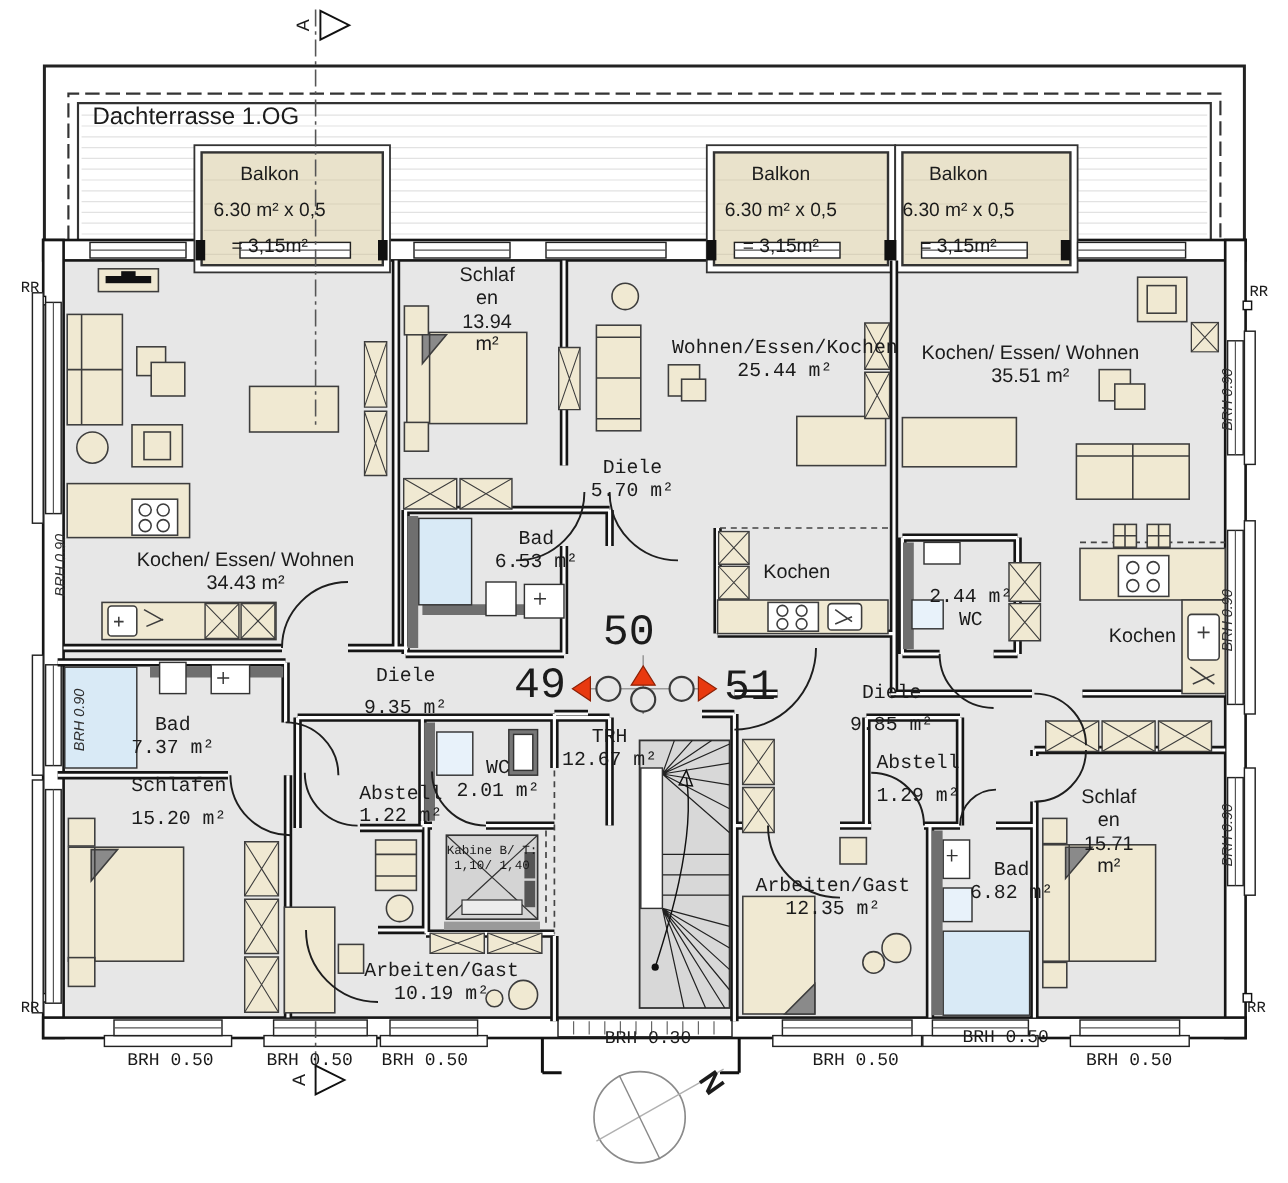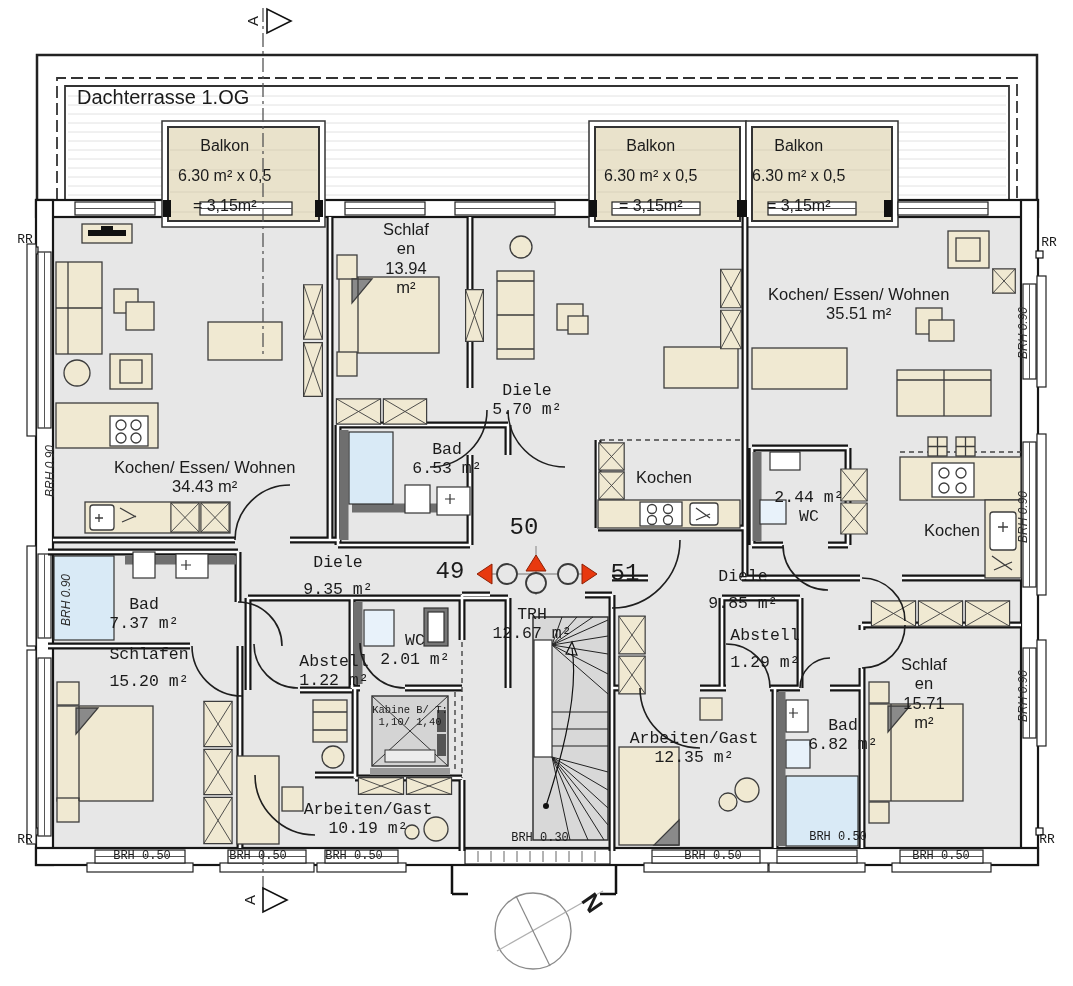--- a/index.html
+++ b/index.html
@@ -4,24 +4,24 @@
 <style>
   html,body{margin:0;padding:0;background:#fff;}
   .plan{position:relative;width:1073px;height:986px;background:#fff;overflow:hidden;
         font-family:"Liberation Sans",sans-serif;color:#1b1b1b;}
   .plan svg{position:absolute;left:0;top:0;}
   .lbl{position:absolute;font-size:16.5px;line-height:1.18;white-space:pre-line;z-index:5;}
   .c{transform:translate(-50%,-50%);text-align:center;font-family:Liberation Mono, monospace;}
   .l{text-align:center;}
   .gap{line-height:1.62;}
   .rot{transform:translate(-50%,-50%) rotate(-90deg);font-size:12px;font-style:italic;color:#2e2e2e;white-space:nowrap;}
-  .small{font-size:12px;}
+  .small{font-size:15px;margin-top:28px;}
   .rr{font-size:13px;}
   .tiny{font-size:10.5px;line-height:1.15;}
-  .num{font-size:24px;}
+  .num{font-size:36px;}
   .title{font-size:20px;}
   .balk{font-size:16px;line-height:30px;}
   .secA{transform:translate(-50%,-50%) rotate(-90deg);font-size:15px;}
   .north{transform:translate(-50%,-50%) rotate(55deg);font-size:24px;font-weight:700;}
 </style>
 </head>
 <body>
 
 <div class="plan">
 
@@ -434,41 +434,43 @@
 <div class="lbl balk l" style="left:752px;top:131px;">Balkon
 6.30 m² x 0,5
 = 3,15m²</div>
 
 <div class="lbl l" style="left:114px;top:458px;">Kochen/ Essen/ Wohnen
 34.43 m²</div>
 <div class="lbl l" style="left:383px;top:220px;">Schlaf
 en
 13.94
 m²</div>
+<div class="lbl c" style="left:654px;top:300px;">Wohnen/Essen/Kochen
+25.44 m²</div>
 <div class="lbl l" style="left:768px;top:285px;">Kochen/ Essen/ Wohnen
 35.51 m²</div>
 <div class="lbl c" style="left:527px;top:400px;">Diele
 5.70 m²</div>
 <div class="lbl c" style="left:447px;top:459px;">Bad
 6.53 m²</div>
 <div class="lbl l" style="left:636px;top:468px;">Kochen</div>
 <div class="lbl c" style="left:809px;top:507px;">2.44 m²
 WC</div>
 <div class="lbl l" style="left:924px;top:521px;">Kochen</div>
 <div class="lbl c gap" style="left:338px;top:577px;">Diele
 9.35 m²</div>
 <div class="lbl c" style="left:144px;top:614px;">Bad
 7.37 m²</div>
 <div class="lbl c gap" style="left:149px;top:669px;">Schlafen
 15.20 m²</div>
 <div class="lbl c" style="left:334px;top:671px;">Abstell
 1.22 m²</div>
 <div class="lbl c" style="left:415px;top:650px;">WC
 2.01 m²</div>
-<div class="lbl c" style="left:508px;top:624px;margin-left:24px;">TRH
+<div class="lbl c" style="left:508px;top:624px;">TRH
 12.67 m²</div>
 <div class="lbl c gap" style="left:743px;top:591px;">Diele
 9.85 m²</div>
 <div class="lbl c gap" style="left:765px;top:650px;">Abstell
 1.29 m²</div>
 <div class="lbl c" style="left:694px;top:748px;">Arbeiten/Gast
 12.35 m²</div>
 <div class="lbl c" style="left:843px;top:735px;">Bad
 6.82 m²</div>
 <div class="lbl l" style="left:901px;top:655px;">Schlaf

